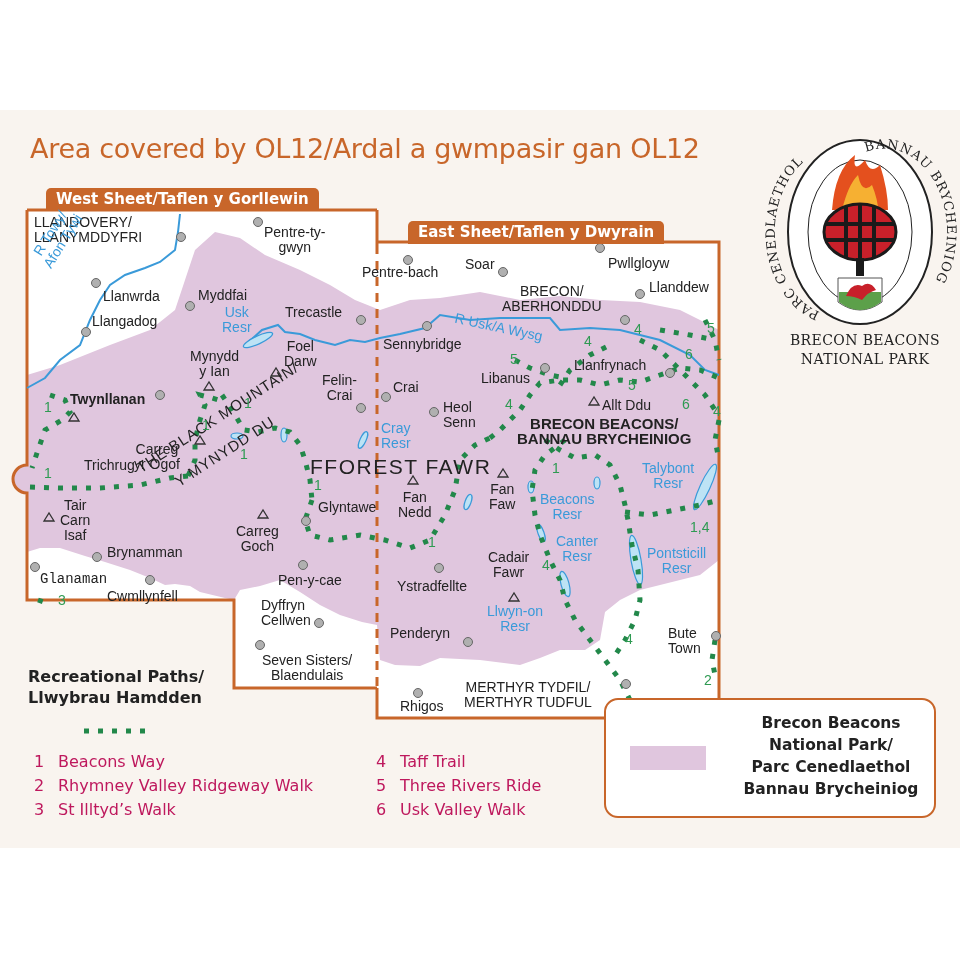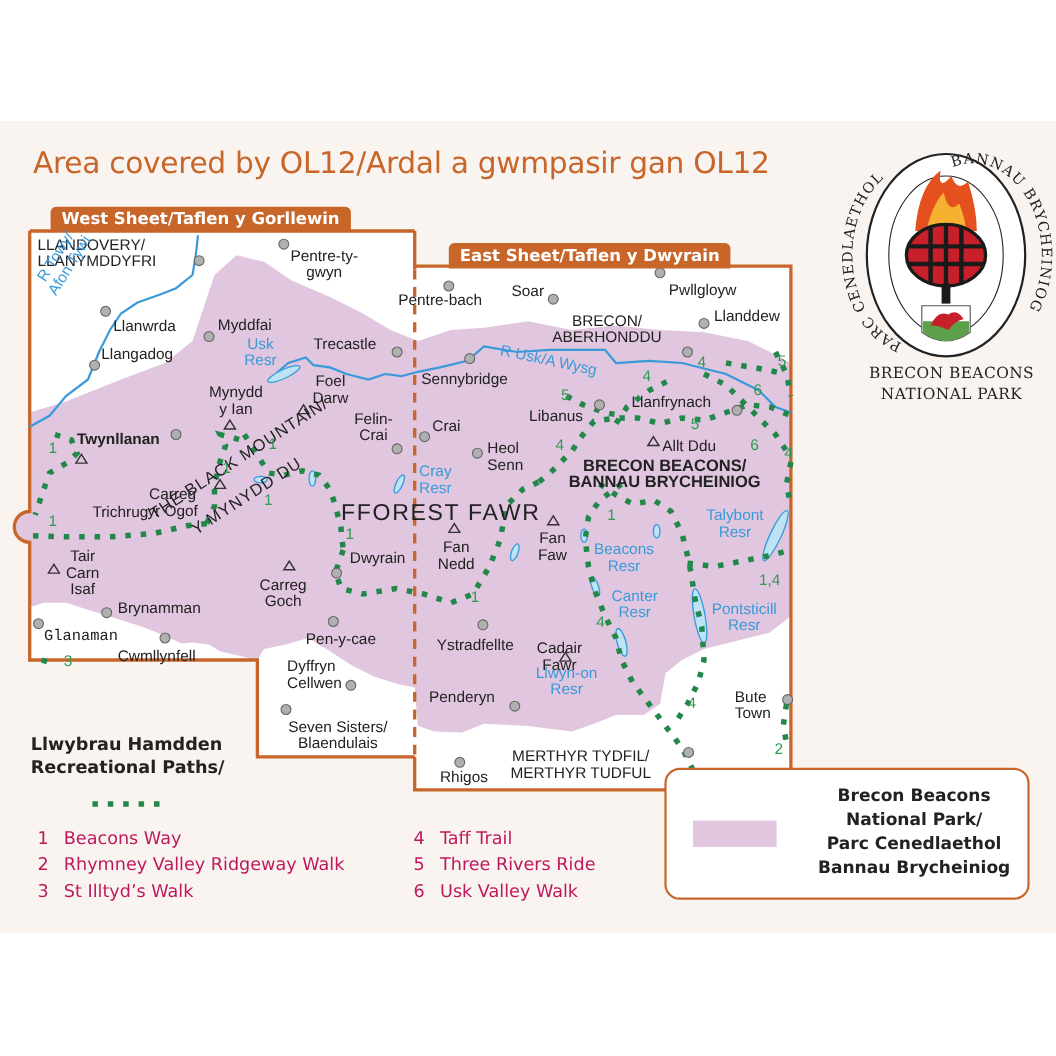--- a/index.html
+++ b/index.html
@@ -189,21 +189,21 @@
   </div>
 <div class="lbl" style="left:649px;top:280px;">Llanddew</div>
 <div class="lbl" style="left:383px;top:337px;">Sennybridge</div>
 <div class="lbl" style="left:481px;top:371px;">Libanus</div>
 <div class="lbl" style="left:574px;top:358px;">Llanfrynach</div>
 <div class="lbl" style="left:393px;top:380px;">Crai</div>
 <div class="lbl" style="left:443px;top:400px;">
     <div>Heol</div>
     <div>Senn</div>
   </div>
-<div class="lbl" style="left:318px;top:500px;">Dwyrain</div>
+<div class="lbl" style="left:318px;top:500px;">Glyntawe</div>
 <div class="lbl" style="left:107px;top:545px;">Brynamman</div>
 <div class="lbl" style="left:40px;top:572px;font-family:Liberation Mono, monospace;">Glanaman</div>
 <div class="lbl" style="left:107px;top:589px;">Cwmllynfell</div>
 <div class="lbl" style="left:278px;top:573px;">Pen-y-cae</div>
 <div class="lbl" style="left:261px;top:598px;">
     <div>Dyffryn</div>
     <div>Cellwen</div>
   </div>
 <div class="lbl c" style="left:262px;top:653px;">
     <div>Seven Sisters/</div>
@@ -244,21 +244,21 @@
     <div>Goch</div>
   </div>
 <div class="lbl c" style="left:398px;top:490px;">
     <div>Fan</div>
     <div>Nedd</div>
   </div>
 <div class="lbl c" style="left:489px;top:482px;">
     <div>Fan</div>
     <div>Faw</div>
   </div>
-<div class="lbl c" style="left:488px;top:550px;margin-top:32px;">
+<div class="lbl c" style="left:488px;top:550px;">
     <div>Cadair</div>
     <div>Fawr</div>
   </div>
 <div class="lbl" style="left:602px;top:398px;">Allt Ddu</div>
 
 <div class="lbl blue c" style="left:28px;top:255px;transform:rotate(-58deg);transform-origin:left top;">
     <div>R Towy/</div>
     <div>Afon Tywi</div>
   </div>
 <div class="lbl blue" style="left:454px;top:320px;transform:rotate(12deg);">R Usk/A Wysg</div>
@@ -317,22 +317,22 @@
 <div class="lbl green" style="left:685px;top:347px;">6</div>
 <div class="lbl green" style="left:682px;top:397px;">6</div>
 <div class="lbl green" style="left:713px;top:404px;">4</div>
 <div class="lbl green" style="left:690px;top:520px;">1,4</div>
 <div class="lbl green" style="left:542px;top:558px;">4</div>
 <div class="lbl green" style="left:625px;top:632px;">4</div>
 <div class="lbl green" style="left:639px;top:697px;">4</div>
 <div class="lbl green" style="left:704px;top:673px;">2</div>
 
 <div class="legend-title">
+  <div>Recreational Paths/</div>
   <div>Llwybrau Hamdden</div>
-  <div>Recreational Paths/</div>
 </div>
 
 <div class="legend-item" style="left:34px;top:752px;"><span class="num">1</span><span>Beacons Way</span></div>
 <div class="legend-item" style="left:34px;top:776px;"><span class="num">2</span><span>Rhymney Valley Ridgeway Walk</span></div>
 <div class="legend-item" style="left:34px;top:800px;"><span class="num">3</span><span>St Illtyd’s Walk</span></div>
 <div class="legend-item" style="left:376px;top:752px;"><span class="num">4</span><span>Taff Trail</span></div>
 <div class="legend-item" style="left:376px;top:776px;"><span class="num">5</span><span>Three Rivers Ride</span></div>
 <div class="legend-item" style="left:376px;top:800px;"><span class="num">6</span><span>Usk Valley Walk</span></div>
 
 <div class="np-box">

